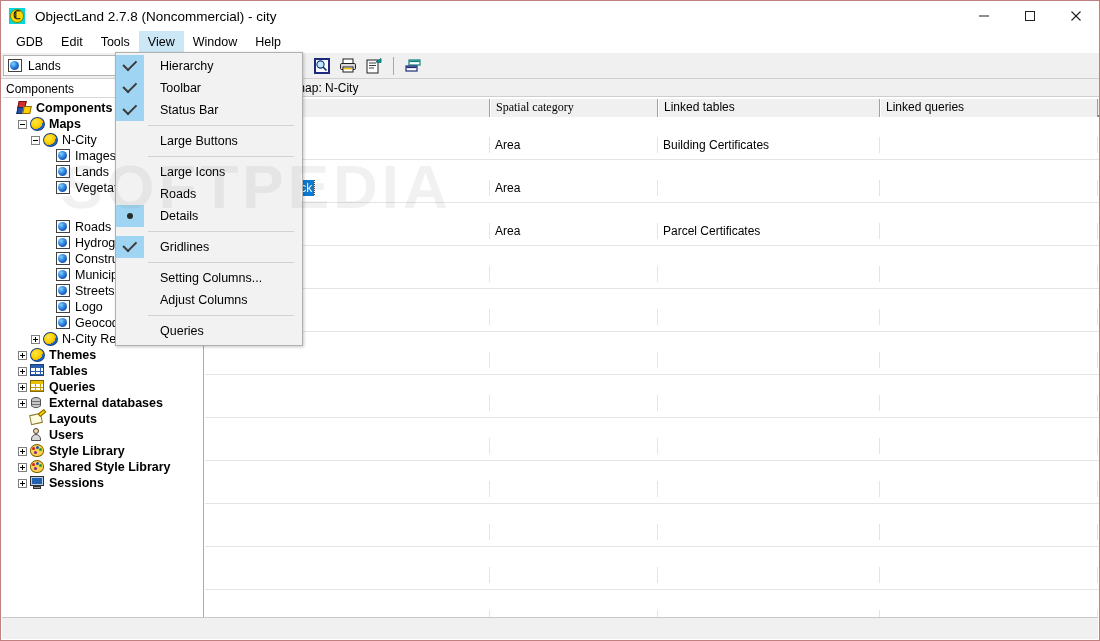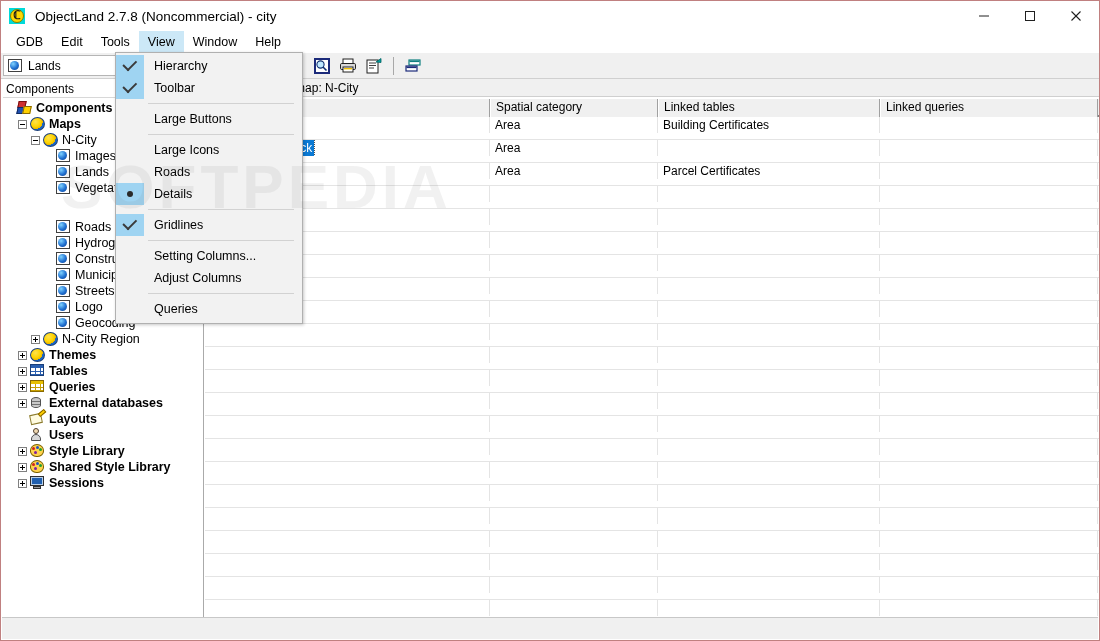--- a/index.html
+++ b/index.html
@@ -340,20 +340,21 @@
     white-space: nowrap;
     overflow: hidden;
     color: #000;
   }
   .grid-body { position: relative; }
   .grow {
     display: flex;
     height: 23px;
     border-bottom: 1px solid #e4e4e4;
     box-sizing: border-box;
+    margin-top: 20px;
   }
   .gcell {
     height: 16px;
     line-height: 16px;
     font-size: 12px;
     padding-left: 5px;
     box-sizing: border-box;
     border-right: 1px solid #e4e4e4;
     white-space: nowrap;
     overflow: hidden;
@@ -407,21 +408,21 @@
   }
   .dd-gutter {
     width: 28px;
     height: 22px;
     flex: 0 0 auto;
     display: flex;
     align-items: center;
     justify-content: center;
   }
   .dd-gutter.checked { background: #9fd4f2; }
-  .dd-label { padding-left: 10px; }
+  .dd-label { padding-left: 16px; }
   .dd-sep {
     height: 1px;
     background: #d2d2d2;
     margin: 4px 8px 4px 32px;
   }
   .check {
     width: 11px; height: 6px;
     border-left: 2px solid #3a3a3a;
     border-bottom: 2px solid #3a3a3a;
     transform: rotate(-45deg) translate(1px,-2px);
@@ -736,21 +737,21 @@
         </div>
         <span class="tlabel bold">Sessions</span>
       </div>
     </div>
 
   <div class="doc-caption">Layer: Lands of map: N-City</div>
 
   <div class="grid-wrap">
     <div class="grid-header" id="grid-header">
         <div class="gh-cell" style="width: 285px; flex: 0 0 285px;"></div>
-        <div class="gh-cell" style="width: 168px; flex: 0 0 168px;">Spatial category</div>
+        <div class="gh-cell" style="width: 168px; flex: 0 0 168px; font-family: Liberation Serif, serif;">Spatial category</div>
         <div class="gh-cell" style="width: 222px; flex: 0 0 222px;">Linked tables</div>
         <div class="gh-cell" style="width: 218px; flex: 0 0 218px;">Linked queries</div>
       </div>
     <div class="grid-body" id="grid-body">
         <div class="grow">
           <div class="gcell" style="width: 285px; flex: 0 0 285px;"></div>
           <div class="gcell" style="width: 168px; flex: 0 0 168px;">Area</div>
           <div class="gcell" style="width: 222px; flex: 0 0 222px;">Building Certificates</div>
           <div class="gcell" style="width: 218px; flex: 0 0 218px;"></div>
         </div>
@@ -937,20 +938,26 @@
           <div class="check"></div>
         </div>
         <div class="dd-label">Hierarchy</div>
       </div>
       <div class="dd-item">
         <div class="dd-gutter checked">
           <div class="check"></div>
         </div>
         <div class="dd-label">Toolbar</div>
       </div>
+      <div class="dd-item">
+        <div class="dd-gutter checked">
+          <div class="check"></div>
+        </div>
+        <div class="dd-label">Status Bar</div>
+      </div>
       <div class="dd-sep"></div>
       <div class="dd-item">
         <div class="dd-gutter"></div>
         <div class="dd-label">Large Buttons</div>
       </div>
       <div class="dd-sep"></div>
       <div class="dd-item">
         <div class="dd-gutter"></div>
         <div class="dd-label">Large Icons</div>
       </div>

